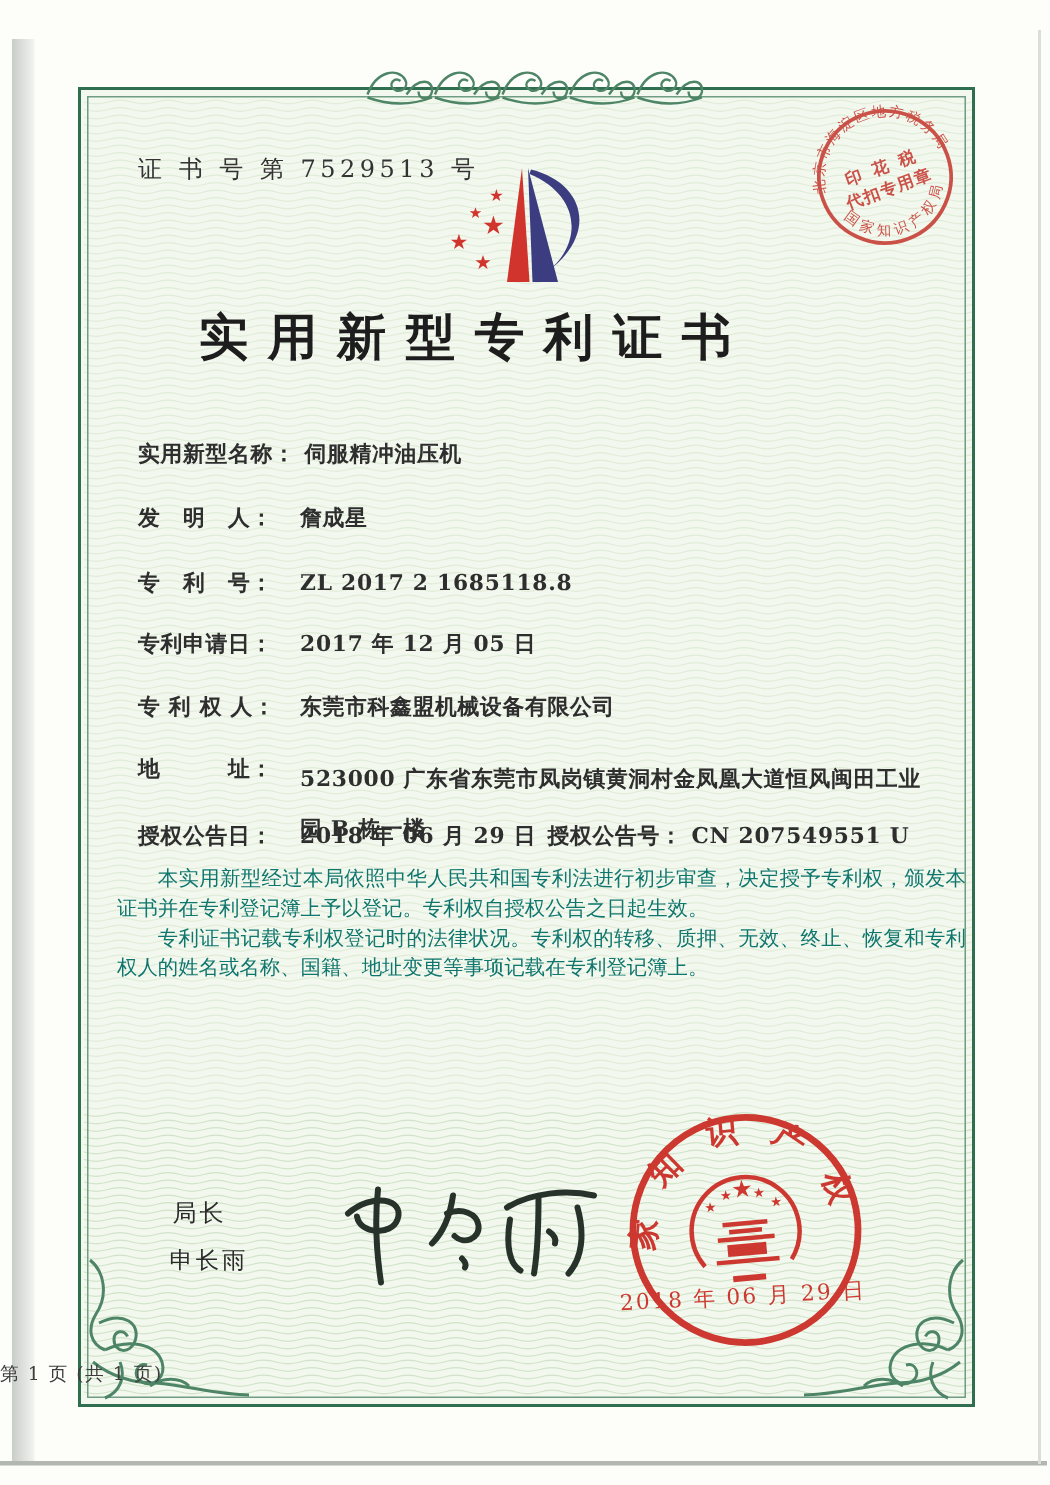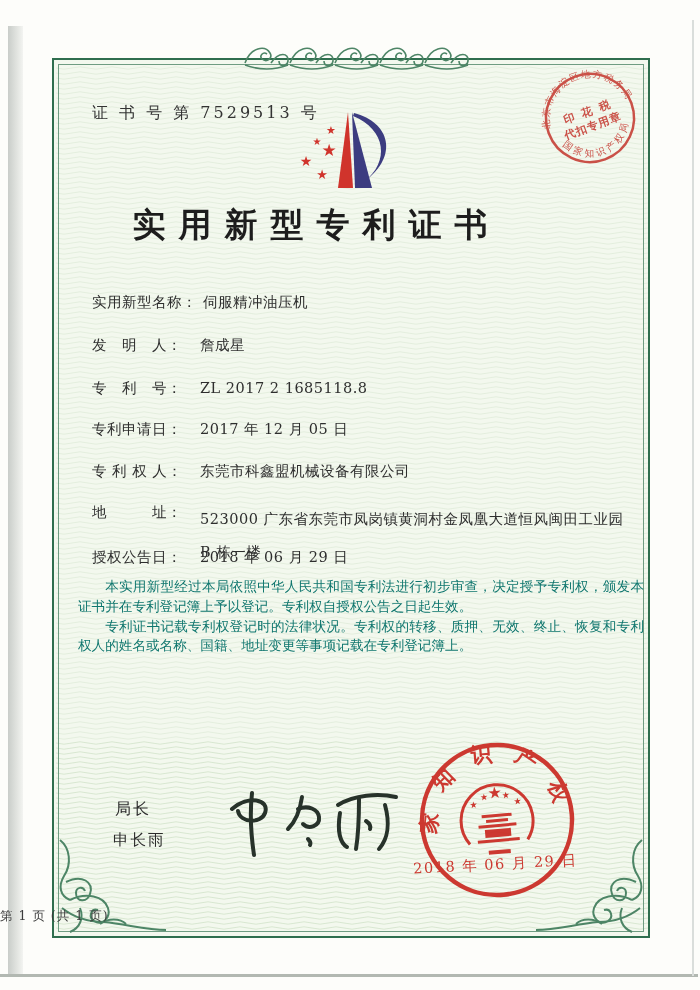--- a/index.html
+++ b/index.html
@@ -16,21 +16,21 @@
   #guilloche{left:54px;top:60px;}
   
   #frame-outer{left:52px;top:58px;width:594px;height:876px;border:2.5px solid var(--frame-green,#2f6e4e);}
   #frame-inner{left:58px;top:64px;width:584px;height:866px;border:1px solid #6f9c82;}
   .orn{color:var(--ornament-green,#4d8566);}
   
   #cert-no{left:92px;top:103px;font-size:16px;letter-spacing:3px;color:#333;}
   #title{left:0;top:203px;width:620px;text-align:center;font-size:33px;font-weight:600;
          letter-spacing:13px;text-indent:13px;color:#1d1d1d;}
   
-  .row{left:92px;font-size:14.5px;color:#2e2e2e;letter-spacing:.5px;}
+  .row{left:92px;font-size:14.5px;color:#2e2e2e;letter-spacing:.5px;font-weight:bold;}
   .lab{display:inline-block;min-width:102px;white-space:pre;}
   .val{margin-left:6px;}
   .val-block{display:inline-block;vertical-align:top;width:424px;line-height:33px;margin-left:6px;}
   #row-grant2{left:365px;}
   
   #body-text{left:78px;top:577px;width:566px;}
   #body-text p{margin:0;font-size:13.6px;line-height:19.8px;text-indent:2em;
                text-align:justify;color:#0f766e;}
   
   #director-label{left:115px;top:799px;font-size:16px;letter-spacing:2px;}
@@ -299,20 +299,23 @@
   </div>
   <div class="abs row" style="top:462px">
     <span class="lab">专 利 权 人：</span><span class="val">东莞市科鑫盟机械设备有限公司</span>
   </div>
   <div class="abs row" style="top:503px">
     <span class="lab">地　　　址：</span><span class="val-block">523000 广东省东莞市凤岗镇黄洞村金凤凰大道恒风闽田工业园 B 栋一楼</span>
   </div>
   <div class="abs row" style="top:548px">
     <span class="lab">授权公告日：</span><span class="val">2018 年 06 月 29 日</span>
   </div>
+  <div class="abs row" id="row-grant2" style="top:548px">
+    <span class="lab" style="min-width:86px">授权公告号：</span><span class="val">CN 207549551 U</span>
+  </div>
 
   <div class="abs" id="body-text">
     <p>本实用新型经过本局依照中华人民共和国专利法进行初步审查，决定授予专利权，颁发本证书并在专利登记簿上予以登记。专利权自授权公告之日起生效。</p>
     <p>专利证书记载专利权登记时的法律状况。专利权的转移、质押、无效、终止、恢复和专利权人的姓名或名称、国籍、地址变更等事项记载在专利登记簿上。</p>
   </div>
 
   <div class="abs" id="director-label">局长</div>
   <div class="abs" id="director-name">申长雨</div>
 
   <svg class="abs" style="left:196px;top:783px;" width="210" height="84" viewBox="0 0 210 84">

